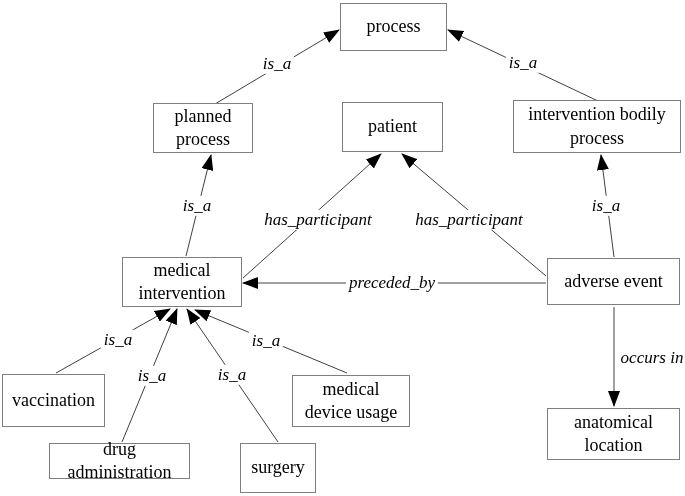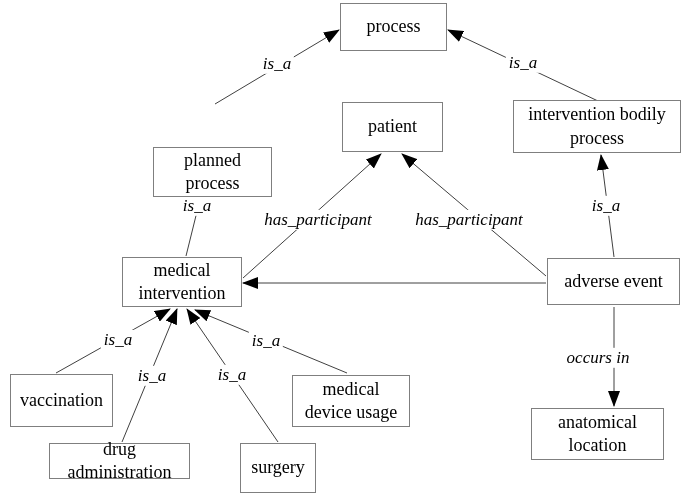--- a/index.html
+++ b/index.html
@@ -48,39 +48,39 @@
     justify-content: center;
     text-align: center;
     border: 1px solid var(--color-box-border, #7f7f7f);
     background: var(--color-box-fill, #ffffff);
     font: 18px/1.28 "Liberation Serif", serif;
     color: var(--color-text, #000000);
     white-space: pre-line;
   }
   
   .n-process               { left: 340px; top: 3px;   width: 107px; height: 48px; }
-  .n-planned-process       { left: 153px; top: 103px; width: 119px; height: 50px; margin-top: 44px; }
+  .n-planned-process       { left: 153px; top: 103px; width: 100px; height: 50px; }
   .n-patient               { left: 342px; top: 102px; width: 101px; height: 50px; }
   .n-pathological          { left: 513px; top: 100px; width: 168px; height: 53px; }
   .n-medical-intervention  { left: 122px; top: 257px; width: 120px; height: 50px; }
   .n-adverse-event         { left: 547px; top: 258px; width: 133px; height: 47px; }
-  .n-vaccination           { left: 2px;   top: 374px; width: 103px; height: 53px; margin-left: 8px; }
+  .n-vaccination           { left: 2px;   top: 374px; width: 103px; height: 53px; }
   .n-drug-administration   { left: 49px;  top: 443px; width: 141px; height: 36px; }
   .n-surgery               { left: 240px; top: 443px; width: 76px;  height: 50px; }
   .n-medical-device-usage  { left: 292px; top: 375px; width: 118px; height: 52px; }
-  .n-anatomical-location   { left: 531px; top: 408px; width: 133px; height: 52px; }
+  .n-anatomical-location   { left: 547px; top: 408px; width: 133px; height: 52px; }
   
   .l-planned-isa     { left: 277px; top: 64px;  }
   .l-patho-isa       { left: 523px; top: 63px;  }
   .l-mi-isa          { left: 197px; top: 206px; }
   .l-mi-haspart      { left: 318px; top: 220px; }
   .l-ae-haspart      { left: 469px; top: 220px; }
   .l-ae-isa          { left: 606px; top: 206px; }
   .l-preceded-by     { left: 392px; top: 283px; }
-  .l-occurs-in       { left: 598px; top: 358px; }
+  .l-occurs-in       { left: 652px; top: 358px; }
   .l-vaccination-isa { left: 118px; top: 340px; }
   .l-drug-isa        { left: 152px; top: 376px; }
   .l-surgery-isa     { left: 232px; top: 375px; }
   .l-device-isa      { left: 266px; top: 341px; }
 </style>
 </head>
 <body>
 
 <div class="stage">
 
@@ -103,20 +103,21 @@
     <line class="edge" x1="278" y1="442" x2="187" y2="309" marker-end="url(#arw)"></line>
     <line class="edge" x1="347" y1="373" x2="195" y2="310" marker-end="url(#arw)"></line>
   </svg>
 
   <div class="elabel l-planned-isa">is_a</div>
   <div class="elabel l-patho-isa">is_a</div>
   <div class="elabel l-mi-isa">is_a</div>
   <div class="elabel l-mi-haspart">has_participant</div>
   <div class="elabel l-ae-haspart">has_participant</div>
   <div class="elabel l-ae-isa">is_a</div>
+  <div class="elabel l-preceded-by">preceded_by</div>
   <div class="elabel l-occurs-in">occurs in</div>
   <div class="elabel l-vaccination-isa">is_a</div>
   <div class="elabel l-drug-isa">is_a</div>
   <div class="elabel l-surgery-isa">is_a</div>
   <div class="elabel l-device-isa">is_a</div>
 
   <div class="node n-process">process</div>
   <div class="node n-planned-process">planned
 process</div>
   <div class="node n-patient">patient</div>

